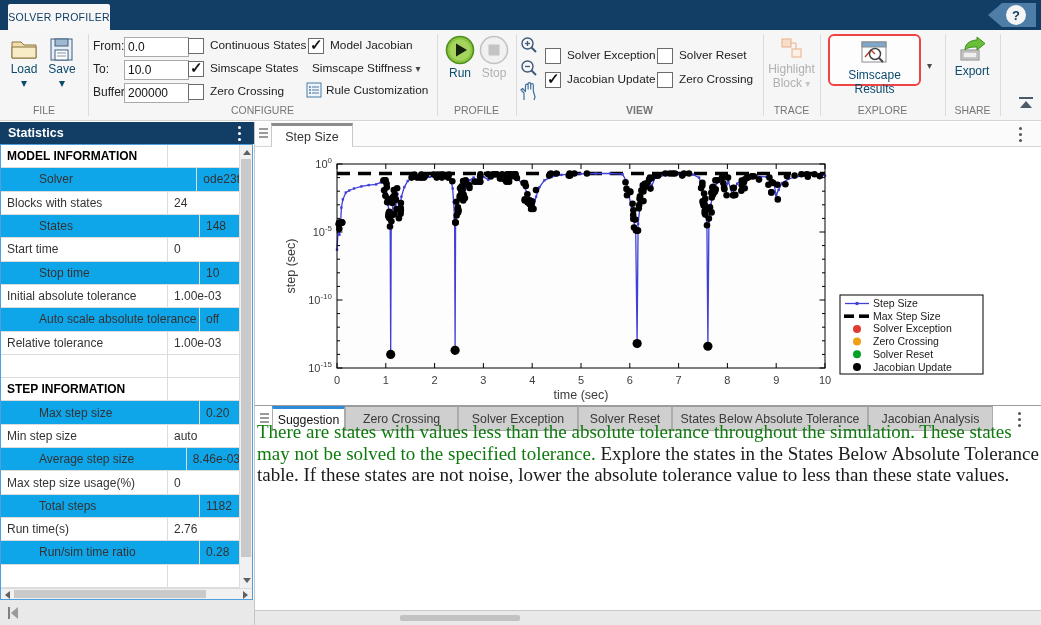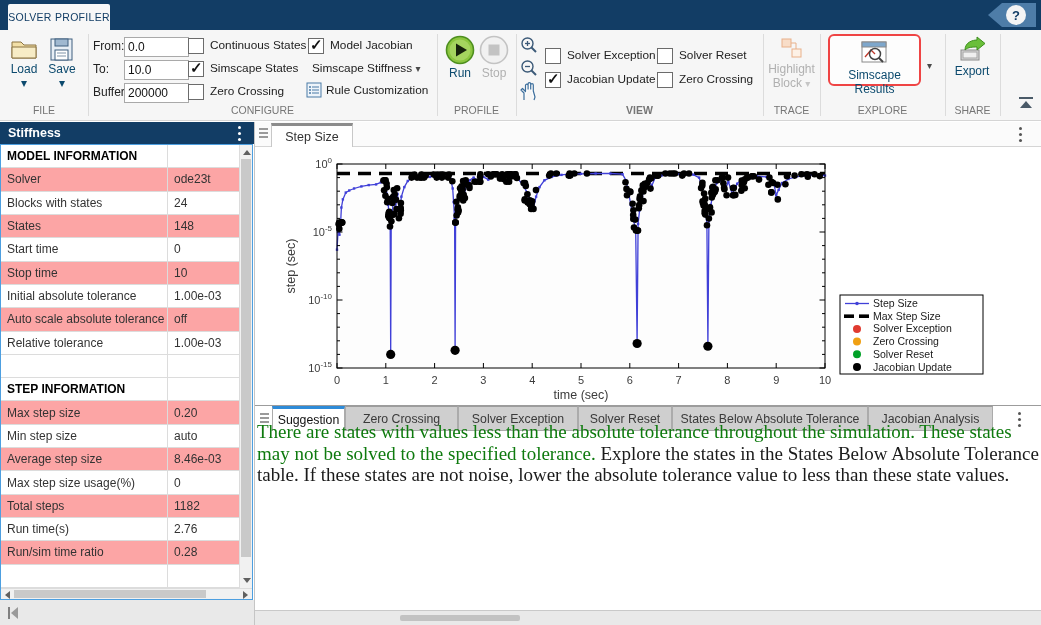--- a/index.html
+++ b/index.html
@@ -42,21 +42,21 @@
   .stats-header{left:0;top:122px;width:254px;height:22px;background:#123d65;color:#fff;
                 display:flex;align-items:center;box-sizing:border-box;padding-left:8px;
                 font-size:12.5px;font-weight:bold;}
   .stats-box{left:0;top:144px;width:253px;height:456px;border:1px solid #4d9fe0;box-sizing:border-box;background:#fff;}
   .stats-table{position:absolute;left:0;top:0;width:239px;height:443px;display:flex;flex-direction:column;}
   .srow{display:flex;border-bottom:1px solid #dcdcdc;box-sizing:border-box;flex:1;align-items:center;}
   .srow .c1{width:167px;padding-left:6px;border-right:1px solid #dcdcdc;box-sizing:border-box;
             font-size:12px;color:#333;white-space:nowrap;overflow:hidden;align-self:stretch;display:flex;align-items:center;}
   .srow .c2{flex:1;padding-left:6px;font-size:12px;color:#333;white-space:nowrap;align-self:stretch;display:flex;align-items:center;}
   .srow.hdr .c1{font-weight:bold;color:#000;}
-  .srow.alt{background:#fca5a5;}
+  .srow.alt{background:#0ea5e9;padding-left:32px;}
   .vsb{position:absolute;right:0;top:0;width:13px;height:443px;background:#f1f1f1;border-left:1px solid #dcdcdc;box-sizing:border-box;}
   .vsb-thumb{position:absolute;left:1px;top:14px;width:10px;height:398px;background:#c9c9c9;}
   .hsb{position:absolute;left:0;bottom:0;width:251px;height:11px;background:#f1f1f1;border-top:1px solid #dcdcdc;box-sizing:border-box;}
   .hsb-thumb{position:absolute;left:13px;top:1px;width:192px;height:8px;background:#c9c9c9;}
   .tri{width:0;height:0;}
   .stats-bottom{left:0;top:600px;width:254px;height:25px;background:#e9e9e9;}
 
   
   .main-div{left:254px;top:122px;width:1px;height:503px;background:#c5c5c5;}
   .chart-tabbar{left:255px;top:122px;width:786px;height:25px;background:#fbfbfb;border-bottom:1px solid #d5d5d5;box-sizing:border-box;}
@@ -243,21 +243,21 @@
     </div>
     <div class="abs sec-label" style="left:945px;width:55px;">SHARE</div>
 
     <svg class="abs" style="left:1016px;top:66px;" width="20" height="14">
       <rect x="3" y="1" width="14" height="2" fill="#4a5a68"></rect>
       <polygon points="10,5 16,12 4,12" fill="#4a5a68"></polygon>
     </svg>
   </div>
 
   <div class="abs stats-header">
-    <span>Stiffness</span>
+    <span>Statistics</span>
     <div class="abs kebab" style="left:238px;top:4px;color:#ffffff;"></div>
   </div>
   <div class="abs stats-box">
     <div class="stats-table" id="stats-table">
         <div class="srow hdr">
           <div class="c1">MODEL INFORMATION</div>
           <div class="c2"></div>
         </div>
         <div class="srow alt">
           <div class="c1">Solver</div>

